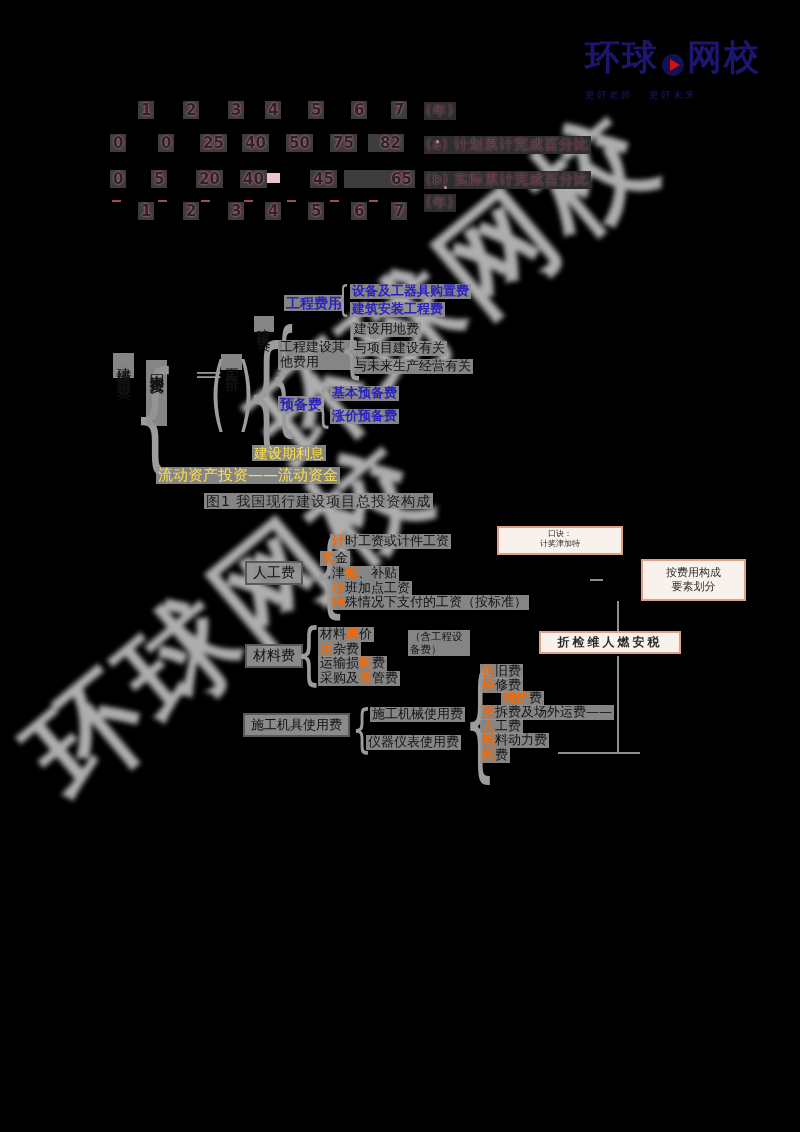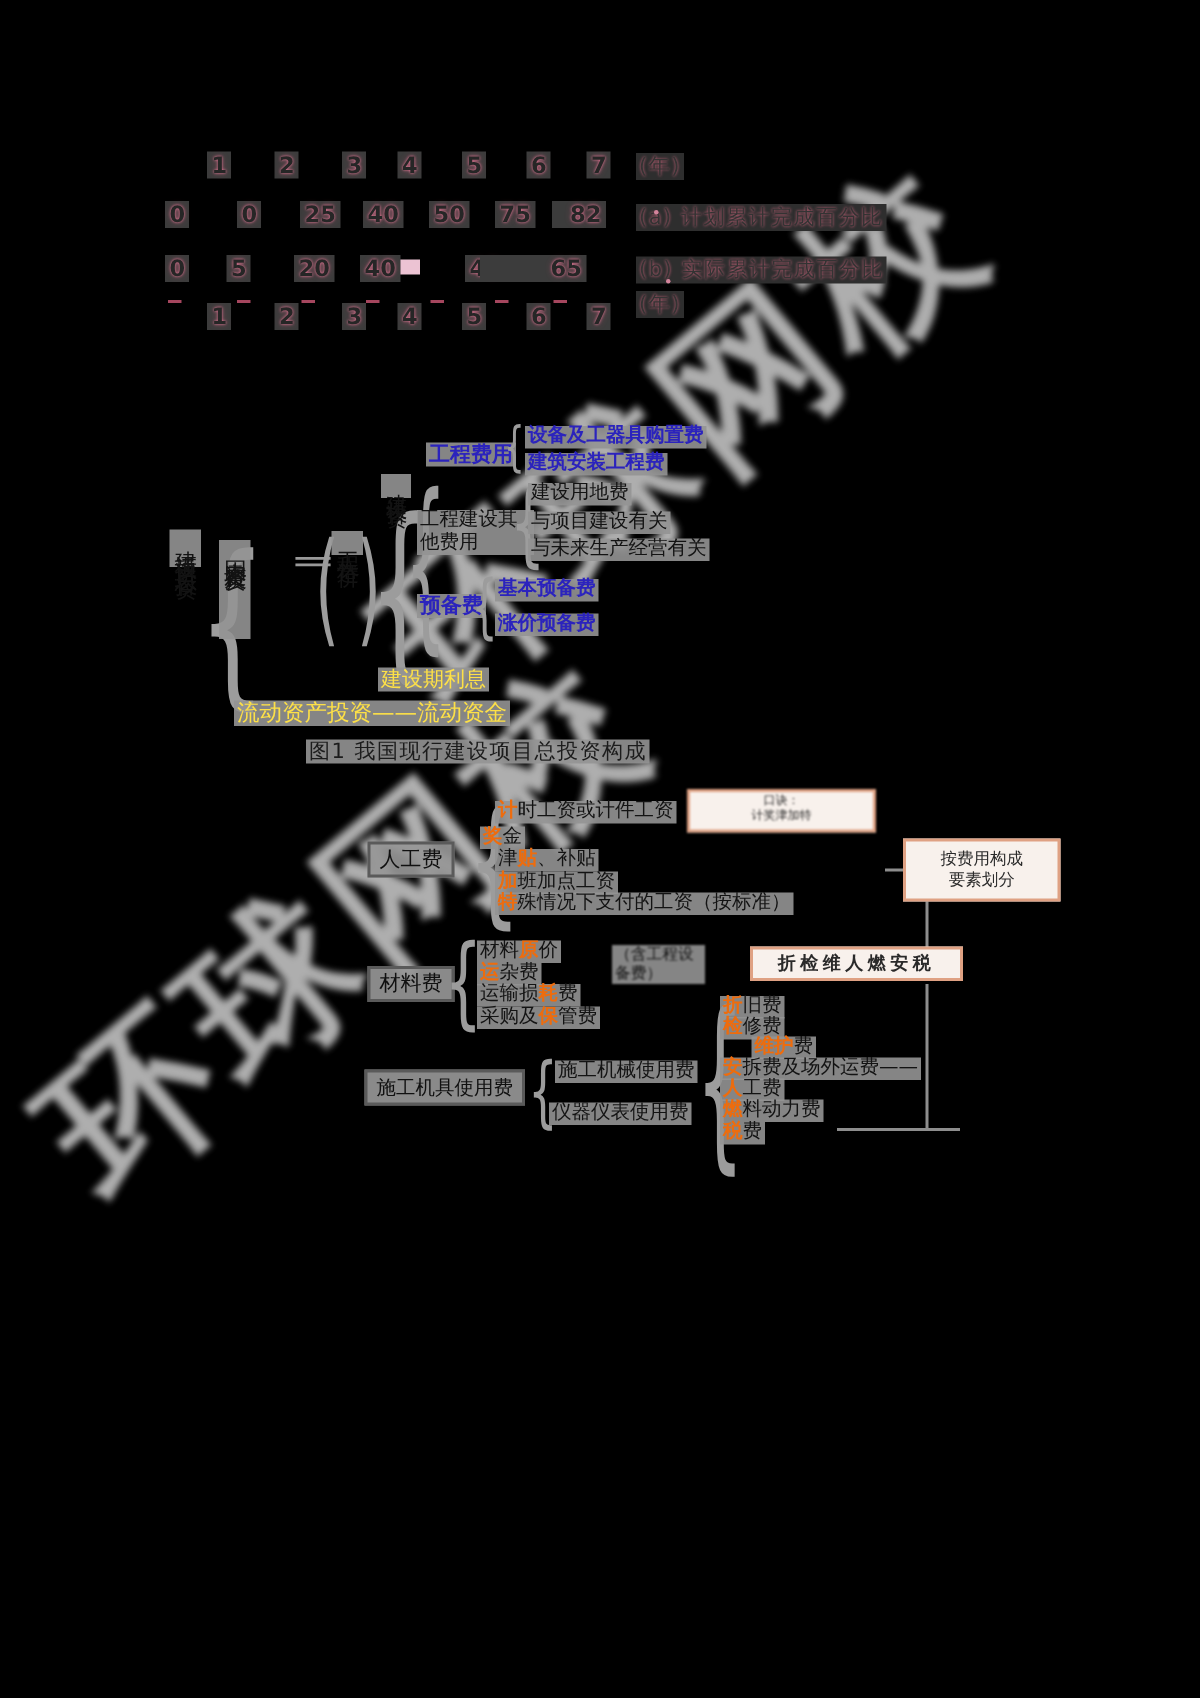--- a/index.html
+++ b/index.html
@@ -12,21 +12,21 @@
   .blue{color:#2b23bd;font-weight:bold;}
   .orangeT{color:#fde047;font-weight:normal;}
   .seg-k{color:#131313;}
   .seg-o{color:#ee6c0d;font-weight:bold;}
   .vtext{position:absolute;z-index:2;writing-mode:vertical-lr;text-orientation:upright;
          background:rgba(148,148,148,0.9);color:#131313;padding:2px 1px;
          letter-spacing:3px;filter:blur(0.3px);}
   .cbox{position:absolute;z-index:2;border:2px solid #5a5a5a;background:rgba(150,150,150,0.92);
         color:#101010;padding:1px 6px;white-space:nowrap;filter:blur(0.3px);}
   .obox{position:absolute;z-index:3;border:2px solid #dfa183;background:#f8f1ec;color:#2a2a2a;
-        text-align:center;overflow:hidden;}
+        text-align:center;overflow:hidden;margin-left:39px;}
   .brace{position:absolute;z-index:2;color:#9c9c9c;transform-origin:left top;white-space:pre;}
   .num{position:absolute;z-index:2;font-size:15px;font-weight:bold;color:#262626;background:#3c3c3c;
        padding:0 3px;text-shadow:0 0 2px rgba(255,130,165,0.95),0 0 5px rgba(255,100,140,0.3);}
   .tlabel{position:absolute;z-index:2;font-size:14px;color:#333;background:#2e2e2e;padding:0 2px;
           letter-spacing:1px;white-space:nowrap;text-shadow:0 0 2px rgba(255,120,150,0.85);}
   .wm{position:absolute;z-index:1;font-size:112px;font-weight:bold;color:#bdbdbd;opacity:0.92;
       filter:blur(2.5px);transform:rotate(-40deg);transform-origin:left bottom;
       letter-spacing:8px;white-space:nowrap;}
   .line{position:absolute;z-index:2;background:#8d8d8d;}
   .pink{position:absolute;z-index:2;background:#ecc3d3;}
@@ -40,20 +40,26 @@
         border-top:6px solid transparent;border-bottom:6px solid transparent;}
 </style>
 </head>
 <body>
 
 <div id="page">
 
   <div class="wm" style="left:320px;top:350px;">环球网校</div>
   <div class="wm" style="left:95px;top:680px;">环球网校</div>
 
+  <div class="abs" style="left:585px;top:34px;">
+    <span class="logo-brand">环球</span><span class="play"><b></b></span><span class="logo-brand">网校</span>
+    <div style="margin-top:2px;">
+      <span class="logo-tag" style="margin-right:16px;">更好老师</span><span class="logo-tag">更好未来</span>
+    </div>
+  </div>
 
   <span class="tlabel" style="left:424px;top:102px;">(年)</span>
   <span class="tlabel" style="left:424px;top:136px;">(a) 计划累计完成百分比</span>
   <span class="tlabel" style="left:424px;top:171px;">(b) 实际累计完成百分比</span>
   <span class="tlabel" style="left:424px;top:194px;">(年)</span>
 
   <div class="pink" style="left:252px;top:173px;width:28px;height:10px;"></div>
   <div class="pdot" style="left:436px;top:140px;"></div>
   <div class="pdot" style="left:444px;top:186px;"></div>
   <div class="pdot" style="left:392px;top:204px;"></div>
@@ -136,21 +142,21 @@
     <span class="num" style="left: 200px; top: 134px;">25</span>
     <span class="num" style="left: 242px; top: 134px;">40</span>
     <span class="num" style="left: 286px; top: 134px;">50</span>
     <span class="num" style="left: 330px; top: 134px;">75</span>
     <span class="num" style="left: 368px; top: 134px; padding-left: 12px;">82</span>
     <span class="num" style="left: 110px; top: 170px;">0</span>
     <span class="num" style="left: 151px; top: 170px;">5</span>
     <span class="num" style="left: 196px; top: 170px;">20</span>
     <span class="num" style="left: 240px; top: 170px;">40</span>
     <span class="num" style="left: 282px; top: 170px; margin-left: 28px;">45</span>
-    <span class="num" style="left: 320px; top: 170px; padding-left: 47px;">65</span>
+    <span class="num" style="left: 344px; top: 170px; padding-left: 47px;">65</span>
     <span class="num" style="left: 138px; top: 202px;">1</span>
     <span class="num" style="left: 183px; top: 202px;">2</span>
     <span class="num" style="left: 228px; top: 202px;">3</span>
     <span class="num" style="left: 265px; top: 202px;">4</span>
     <span class="num" style="left: 308px; top: 202px;">5</span>
     <span class="num" style="left: 351px; top: 202px;">6</span>
     <span class="num" style="left: 391px; top: 202px;">7</span>
     <span class="ptick" style="left: 112px; top: 200px;"></span>
     <span class="ptick" style="left: 158px; top: 200px;"></span>
     <span class="ptick" style="left: 201px; top: 200px;"></span>

